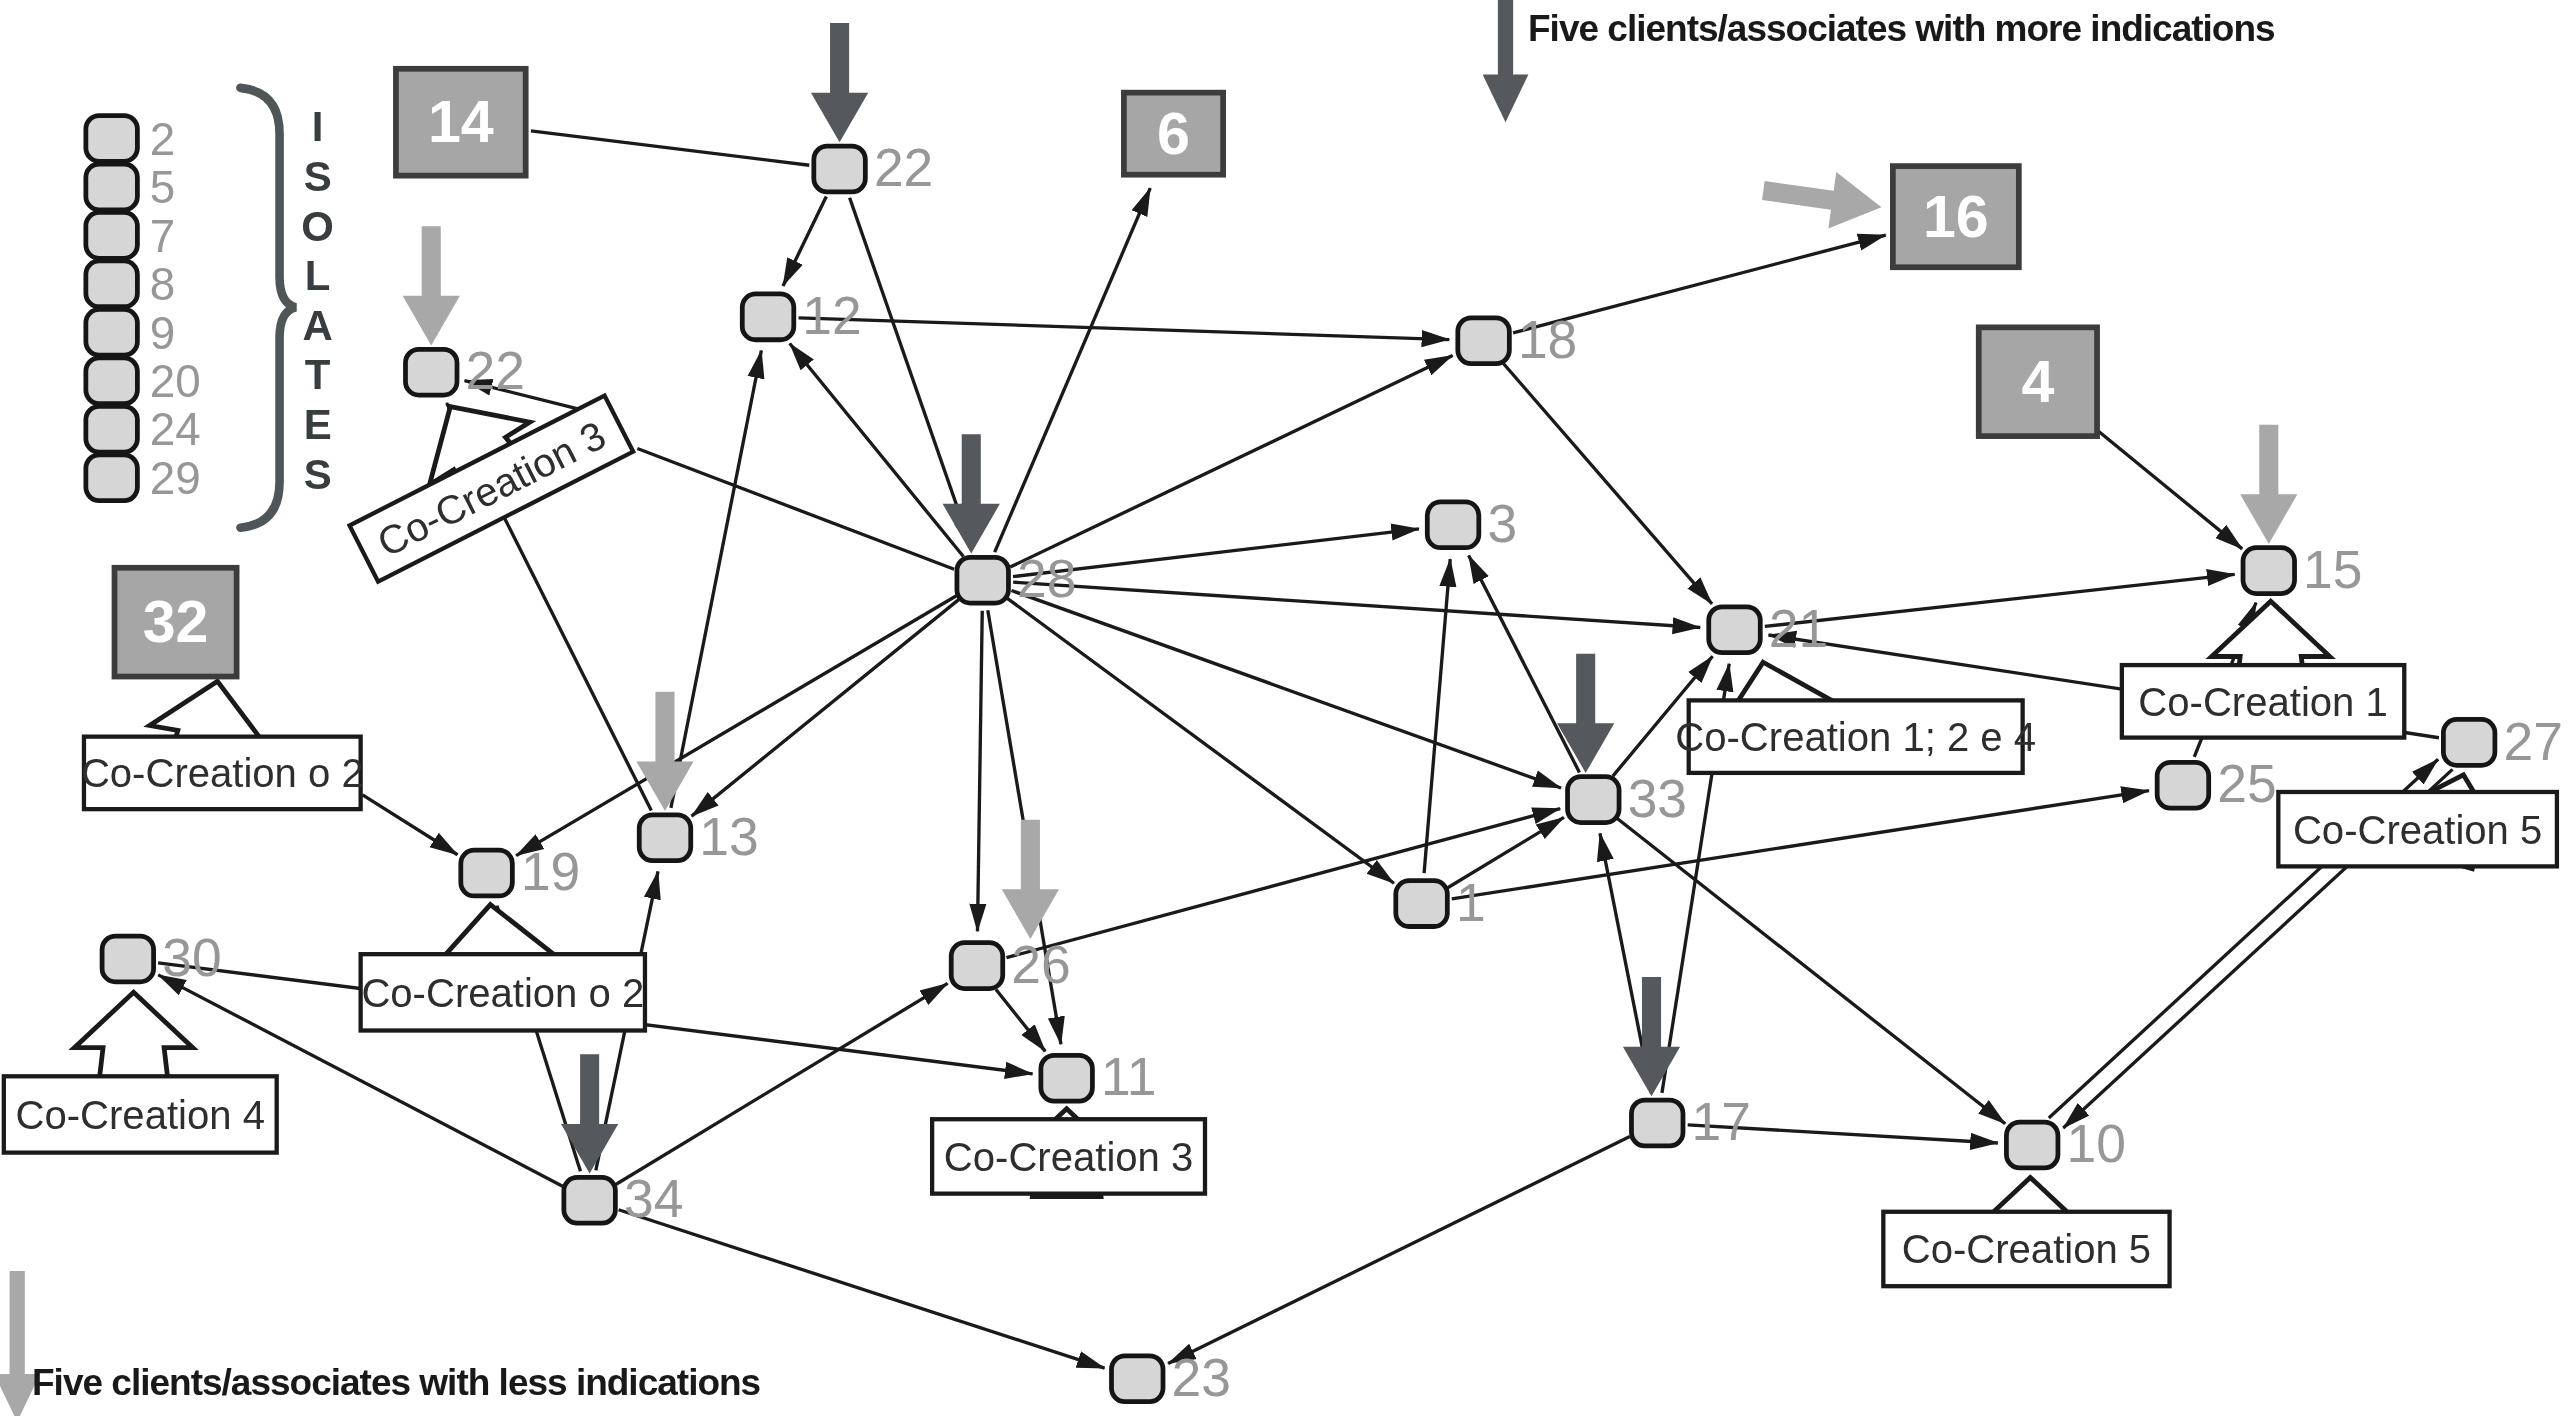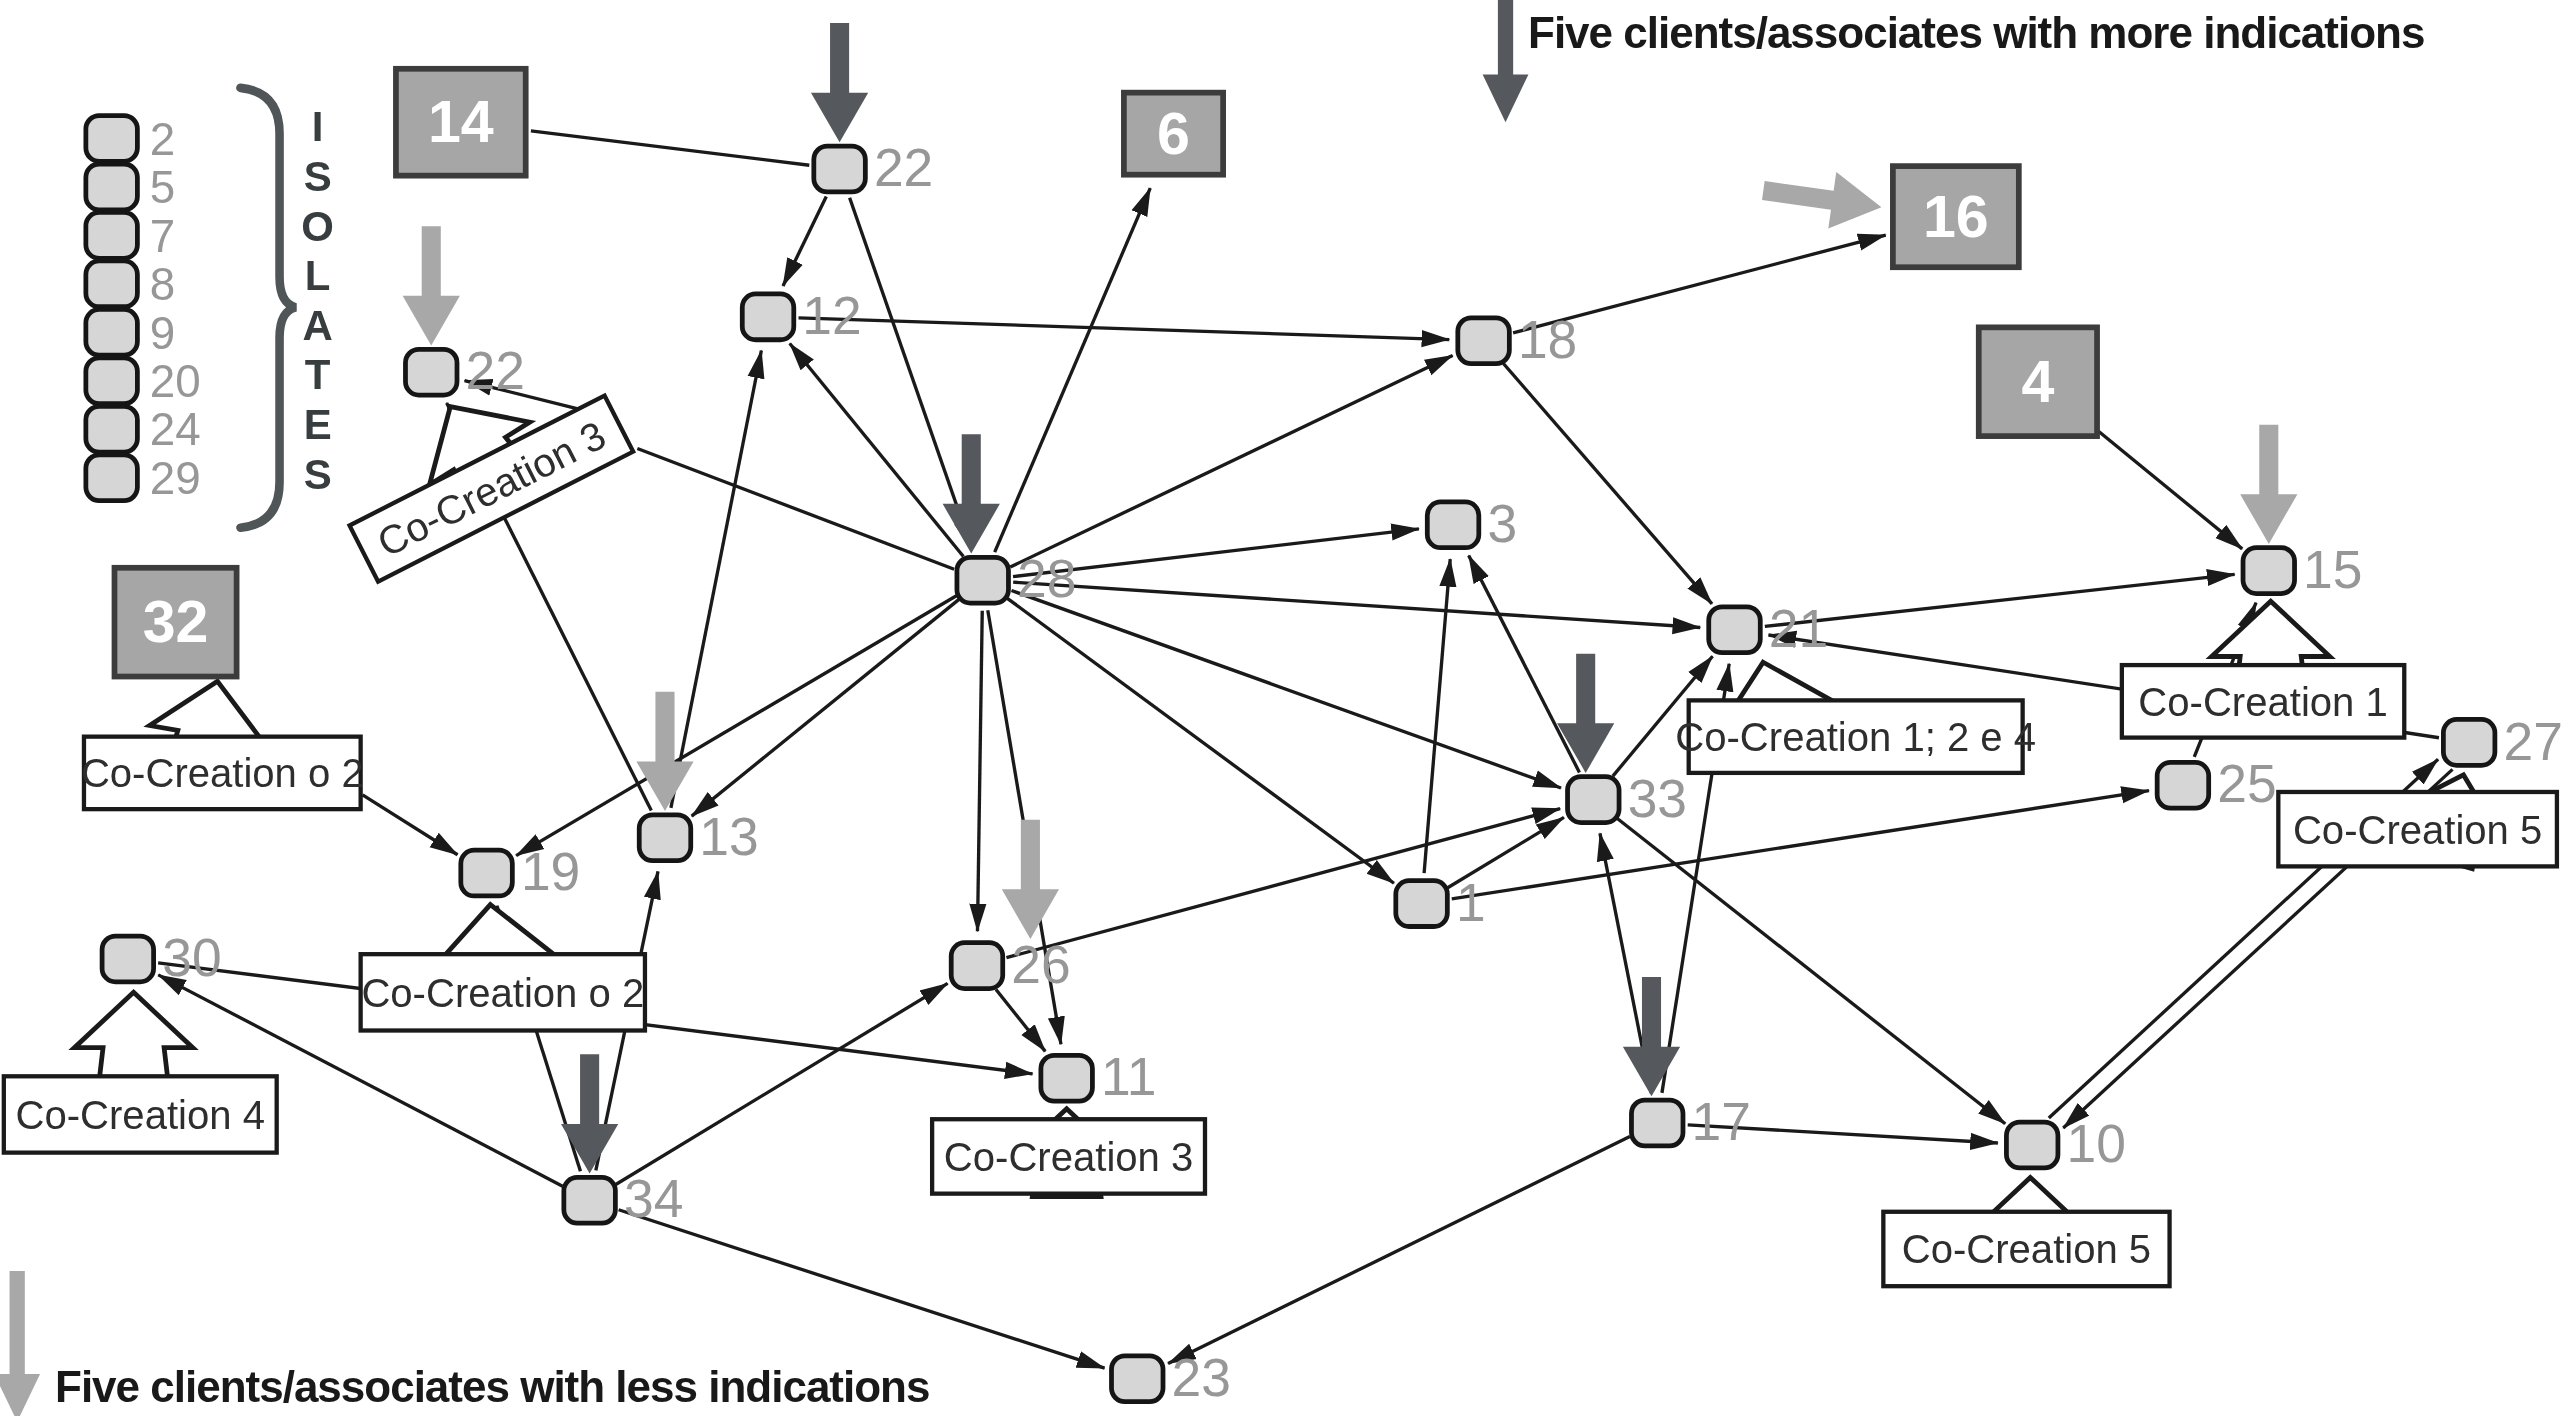--- a/index.html
+++ b/index.html
@@ -1,23 +1,23 @@
 <!DOCTYPE html>
 <html><head>
 <meta charset="utf-8">
 <style>
   html,body{margin:0;padding:0;background:#ffffff;}
   body{width:2576px;height:1417px;position:relative;overflow:hidden;
        font-family:"Liberation Sans", sans-serif;}
   #stage{position:absolute;left:0;top:0;width:2576px;height:1417px;}
   svg{position:absolute;left:0;top:0;}
-  .legend-caption{position:absolute;font-weight:bold;font-size:44px;color:#191919;
+  .legend-caption{position:absolute;font-weight:bold;font-size:37px;color:#191919;
        letter-spacing:-1px;white-space:nowrap;}
   #legend-more-text{left:1528px;top:7.6px;}
-  #legend-less-text{left:55px;top:1362px;}
+  #legend-less-text{left:32px;top:1362px;}
 </style>
 </head>
 <body>
 
 <div id="stage">
   <svg id="diagram-svg" width="2576" height="1417" viewBox="0 0 2700 1485">
     <defs>
       <marker id="ah" viewBox="0 0 30 20" refX="29" refY="10" markerWidth="30" markerHeight="20" orient="auto" markerUnits="userSpaceOnUse">
         <path d="M0,1 L30,10 L0,19 z" fill="#1a1a1a"></path>
       </marker>

